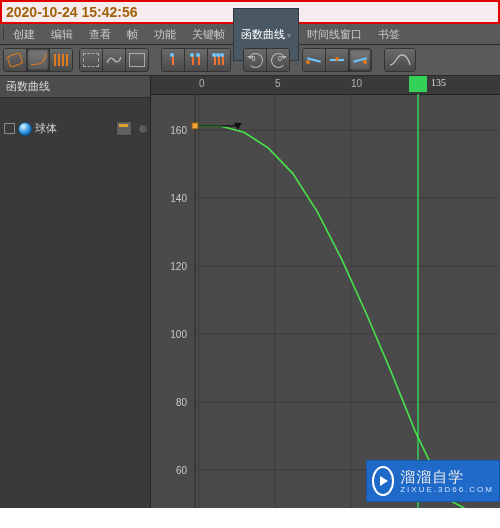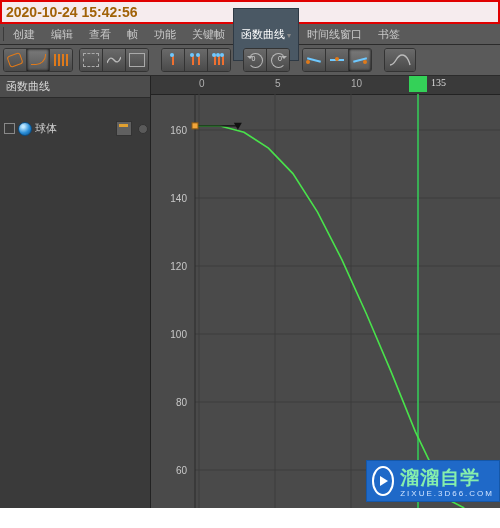--- a/index.html
+++ b/index.html
@@ -31,21 +31,21 @@
 .kf-dot{width:8px;height:8px;border-radius:50%;background:#5a5a5a;border:1px solid #333;margin-left:3px}
 .graph-area{flex:1;position:relative;background:#4a4a4a}
 .ruler{height:18px;background:#3a3a3a;border-bottom:1px solid #222;position:relative;overflow:hidden;color:#b0b0b0;font-size:10px}
 .ruler .tick{position:absolute;top:2px}
 .playhead{position:absolute;top:0;width:18px;height:16px;background:#34d158;left:258px}
 .playhead-num{position:absolute;top:1px;left:280px;color:#dcdcdc;font-size:10px}
 .canvas{position:absolute;top:18px;left:0;right:0;bottom:0}
 .waterlogo{position:absolute;right:0;bottom:6px;width:122px;height:42px;background:#1f69c8;display:flex;align-items:center;gap:6px;padding:0 6px;box-shadow:0 0 0 1px #1557a8 inset}
 .waterlogo .circ{width:26px;height:26px;border:2px solid #fff;border-radius:50%;display:flex;align-items:center;justify-content:center}
 .waterlogo .tri{width:0;height:0;border-left:8px solid #fff;border-top:5px solid transparent;border-bottom:5px solid transparent;margin-left:2px}
-.waterlogo .txt{color:#86efac;font-weight:bold;font-size:19px;letter-spacing:1px}
+.waterlogo .txt{color:#e5e5e5;font-weight:normal;font-size:15px;letter-spacing:1px}
 .waterlogo .sub{color:#cfe3ff;font-size:8px;letter-spacing:2px;margin-top:-2px}
 
 .i-link{width:12px;height:10px;border:1.5px solid #e07a1a;border-radius:3px;transform:rotate(-20deg)}
 .i-ease{width:14px;height:10px;position:relative}
 .i-ease::before{content:"";position:absolute;left:0;bottom:0;width:14px;height:10px;border-bottom:1.5px solid #e07a1a;border-right:1.5px solid #e07a1a;border-radius:0 0 10px 0}
 .i-dots{width:14px;height:12px;background:repeating-linear-gradient(90deg,#e07a1a 0 2px,transparent 2px 4px)}
 .i-sel{width:14px;height:12px;border:1px dashed #aaa}
 .i-wave{width:14px;height:10px}
 .i-wave svg{display:block}
 .i-key{width:14px;height:12px;position:relative}

